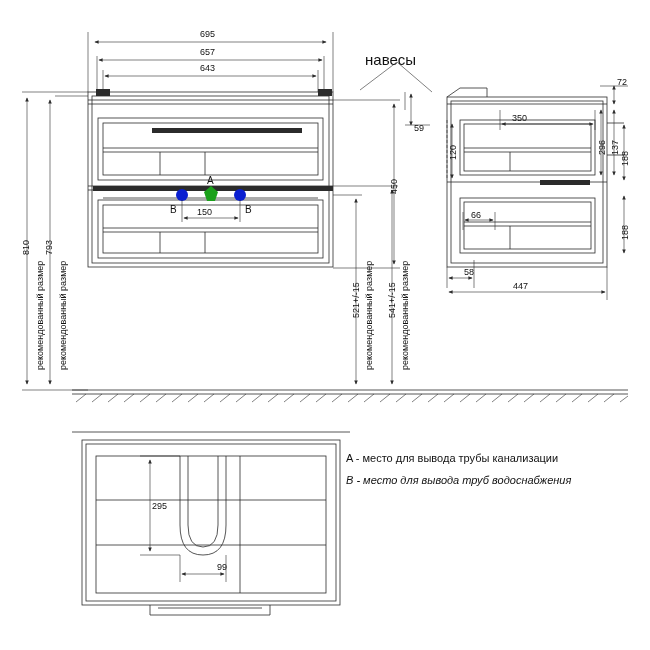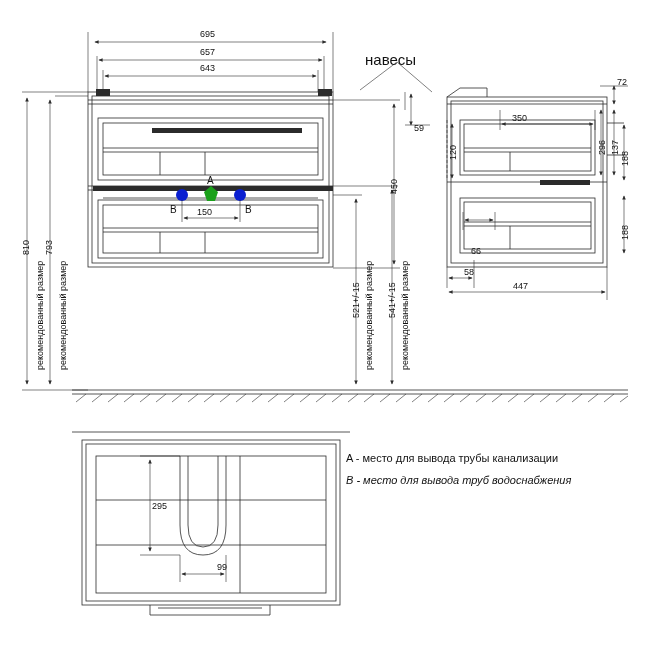--- a/index.html
+++ b/index.html
@@ -280,21 +280,21 @@
 <div class="lbl" style="left:245px; top:205px; font-size:10px;">B</div>
 
 <div class="lbl" style="left:617px; top:78px;">72</div>
 <div class="lbl" style="left:414px; top:124px;">59</div>
 <div class="lbl v" style="left:449px; top:160px;">120</div>
 <div class="lbl v" style="left:598px; top:155px;">296</div>
 <div class="lbl v" style="left:611px; top:155px;">137</div>
 <div class="lbl" style="left:512px; top:114px;">350</div>
 <div class="lbl v" style="left:621px; top:166px;">188</div>
 <div class="lbl v" style="left:621px; top:240px;">188</div>
-<div class="lbl" style="left:471px; top:211px;margin-top:36px;">66</div>
+<div class="lbl" style="left:471px; top:211px;">66</div>
 <div class="lbl" style="left:452px; top:268px;padding-left:12px;">58</div>
 <div class="lbl" style="left:513px; top:282px;">447</div>
 
 <div class="lbl" style="left:152px; top:502px;">295</div>
 <div class="lbl" style="left:196px; top:563px;padding-left:21px;">99</div>
 
 <div class="legend" style="left:346px; top:452px;">A - место для вывода трубы канализации</div>
 <div class="legend" style="left:346px; top:474px;font-style:italic;">B - место для вывода труб водоснабжения</div>
 
 </div>

